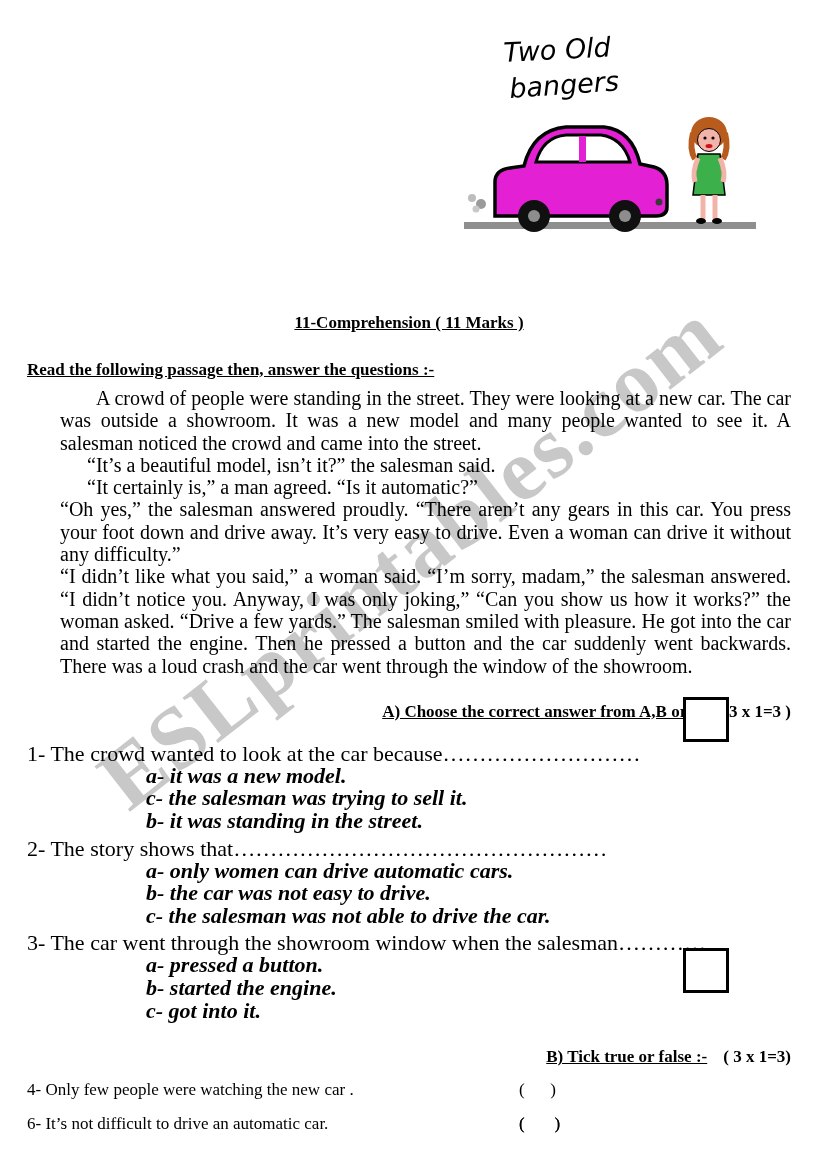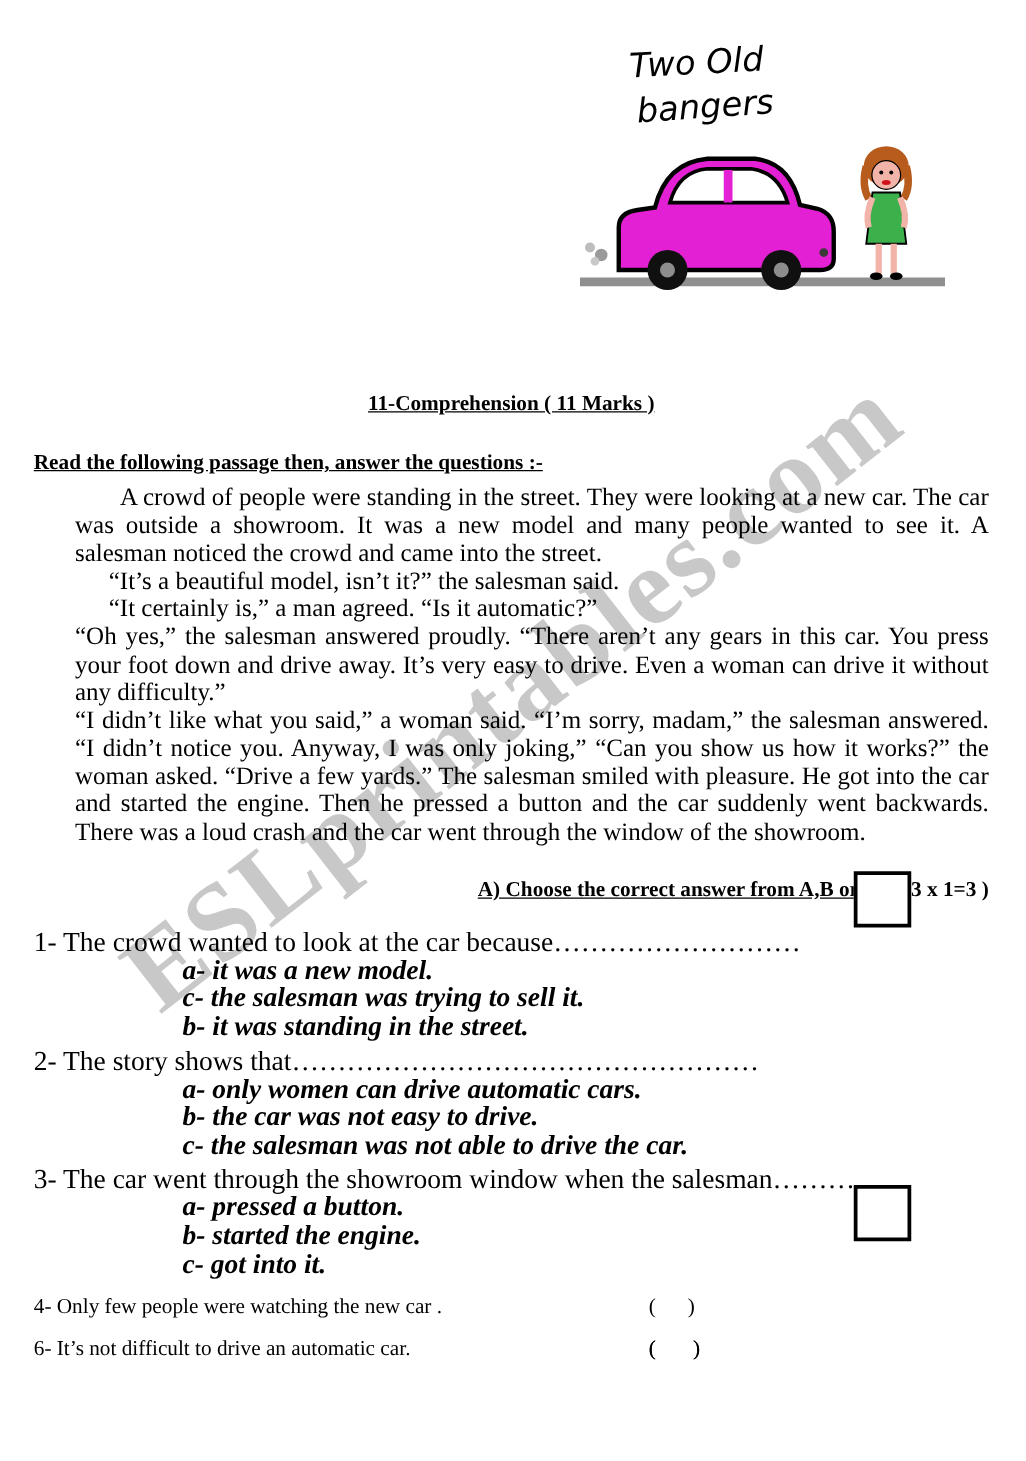--- a/index.html
+++ b/index.html
@@ -166,20 +166,23 @@
 
   <div class="qblock">
     <div class="qtext">3- The car went through the showroom window when the salesman…………</div>
     <div class="options">
       <div class="option">a-  pressed a button.</div>
       <div class="option">b-  started the engine.</div>
       <div class="option">c-  got into it.</div>
     </div>
   </div>
 
+  <div class="section-heading sb">
+    <span class="ul">B) Tick true or false :-</span><span class="marks">( 3 x 1=3)</span>
+  </div>
 
   <div class="tf-list">
     <div class="tf-item">
       <span>4- Only few people were watching the new car .</span>
       <span class="blank">(      )</span>
     </div>
     <div class="tf-item">
       <span class="blank">(       )</span>
     </div>
     <div class="tf-item">

